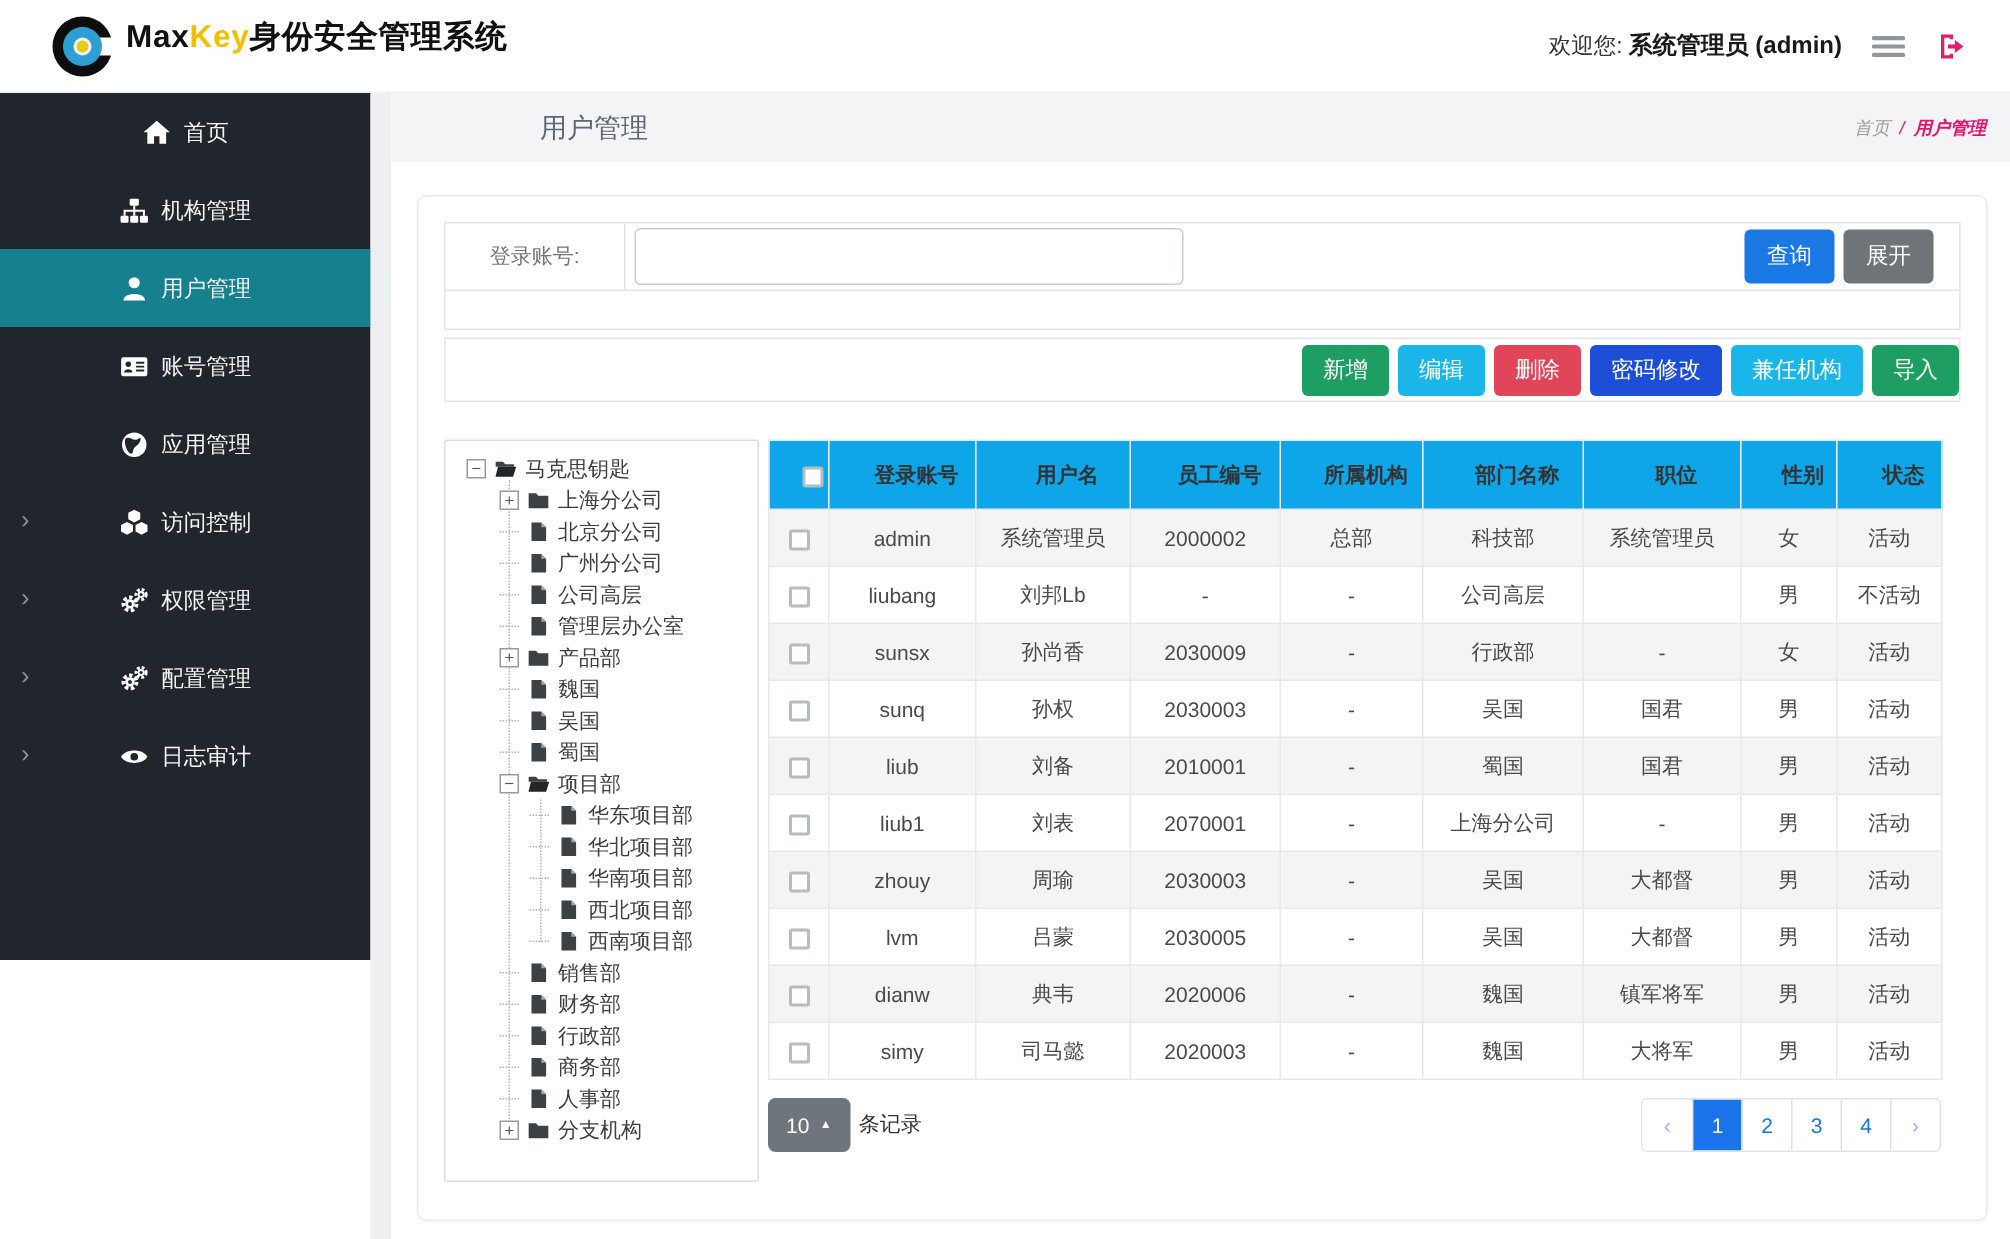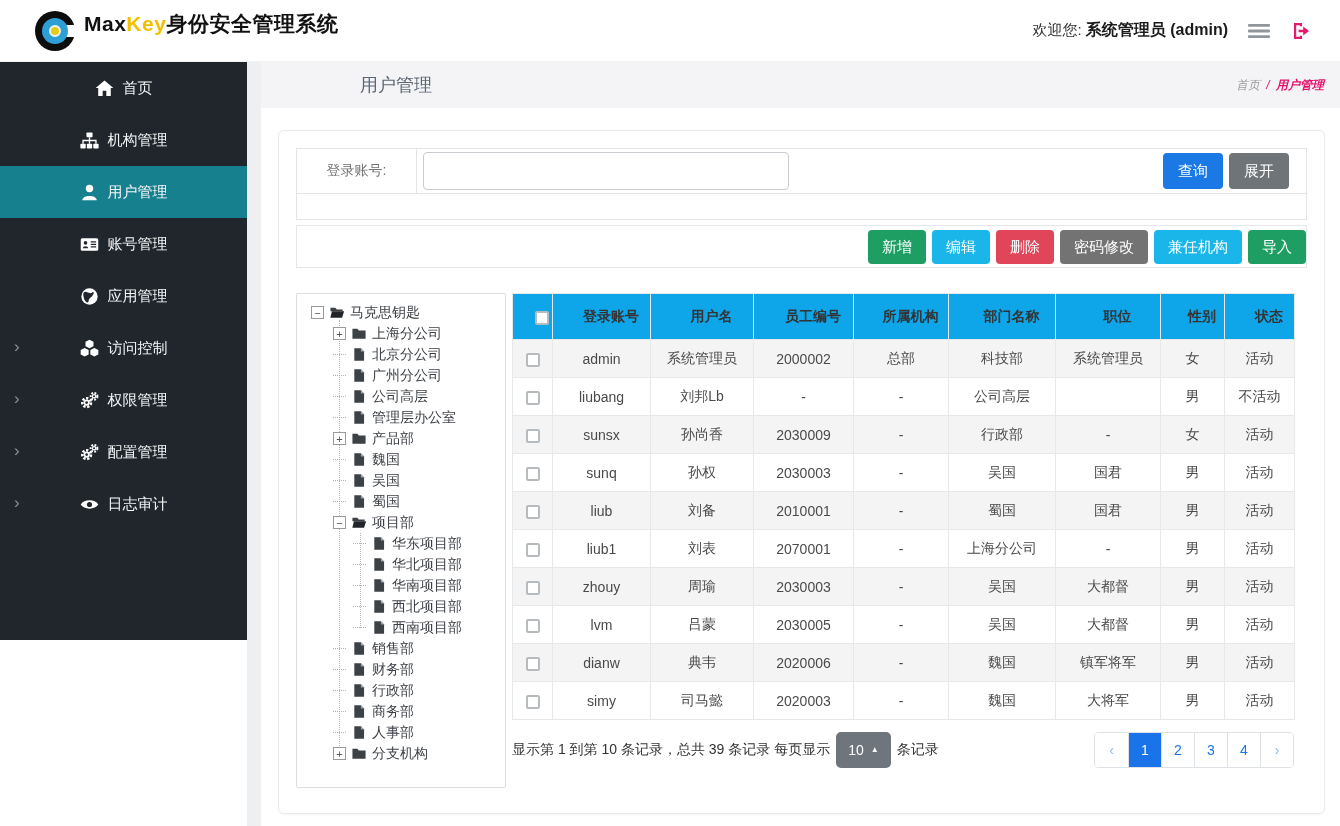--- a/index.html
+++ b/index.html
@@ -63,21 +63,21 @@
   .btn-query { background:#1b79e6; }
   .btn-expand { background:#6f7479; }
   .search-empty { height:25px; }
 
   .toolbar { margin-top:5px; border:1px solid #e5e6e8; height:43px; display:flex; align-items:center;
     justify-content:flex-end; gap:6px; }
   .toolbar .btn { padding:8px 14px; font-size:15px; }
   .btn-green { background:#1e9e62; }
   .btn-cyan { background:#1ab6ea; }
   .btn-red { background:#e0455a; }
-  .btn-amber { background:#737373; }
+  .btn-amber { background:#1d4ed8; }
 
   
   .body-row { margin-top:25px; display:flex; gap:6px; }
   .tree-panel { position:relative; width:210px; height:495px; border:1px solid #dcdfe2; border-radius:2px;
     padding:8px 0 0 0; overflow:hidden; }
   .tree-vline { position:absolute; width:0; border-left:1px dotted #b3b3b3; }
   .vline-main { left:42px; top:26px; height:434px; }
   .vline-child { left:63px; top:239px; height:95px; }
   .tree-row { position:relative; height:21px; display:flex; align-items:center; cursor:pointer; }
   .tree-row.lvl0 { padding-left:14px; }
@@ -645,21 +645,20 @@
                   <td>魏国</td>
                   <td>大将军</td>
                   <td>男</td>
                   <td>活动</td>
                 </tr>
             </tbody>
           </table>
 
           <div class="pager-row">
             <div class="pager-summary">
-              <span>显示第 1 到第 10 条记录，总共 39 条记录  每页显示</span>
               <button class="page-size-btn">
                 <span>10</span>
                   <span class="up">▲</span>
               </button>
               <span>条记录</span>
             </div>
             <div class="pager">
               <span class="page-cell arrow">‹</span>
                 <span class="page-cell active">1</span>
                 <span class="page-cell">2</span>

